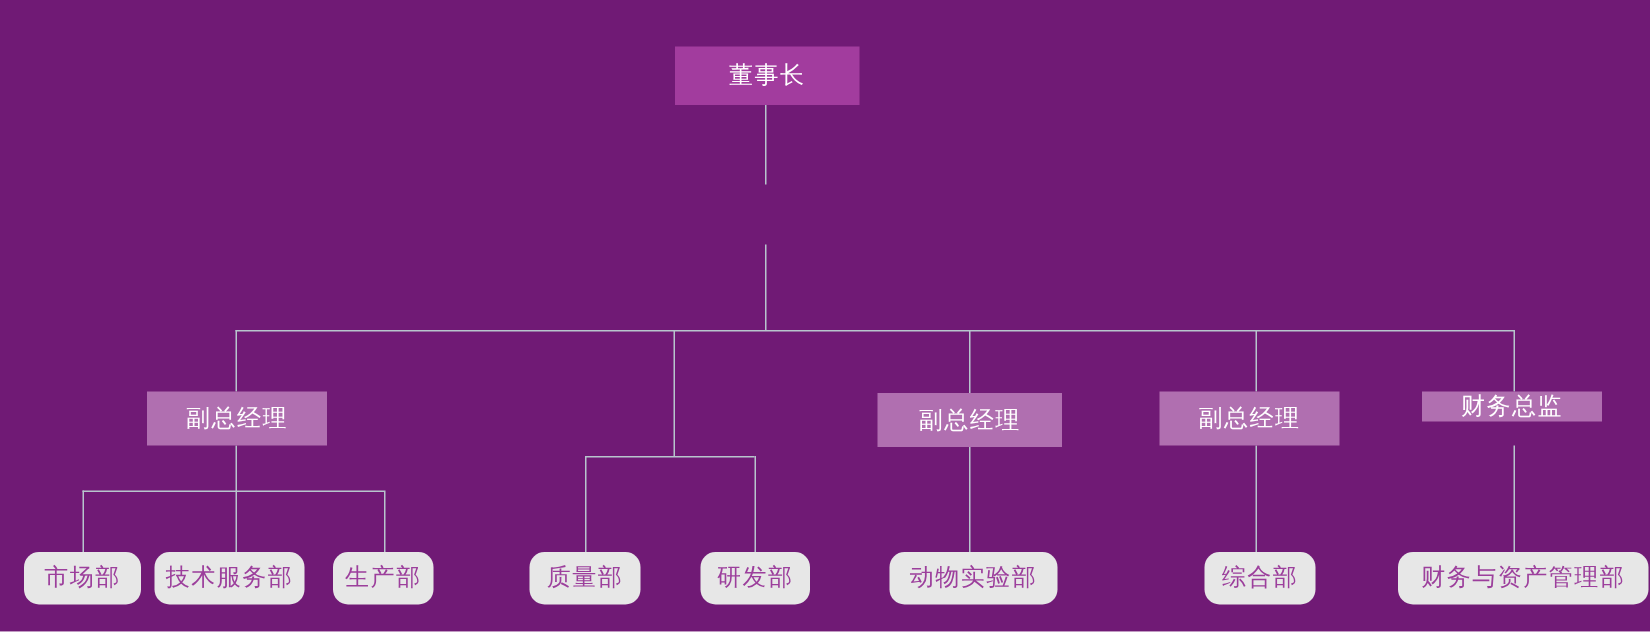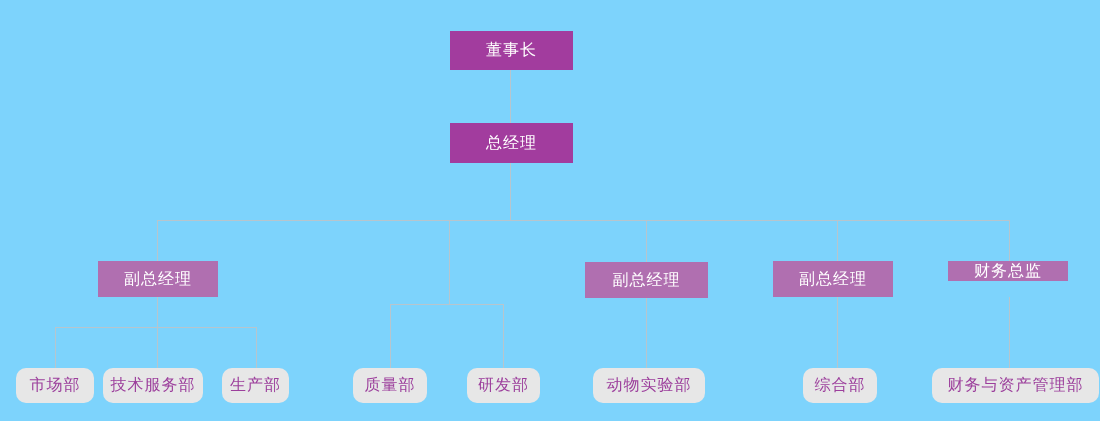--- a/index.html
+++ b/index.html
@@ -5,21 +5,21 @@
   html, body {
     margin: 0;
     padding: 0;
     background: #ffffff;
     font-family: "Liberation Sans", sans-serif;
   }
   .canvas {
     position: relative;
     width: 1100px;
     height: 421px;
-    background: #7dd3fc;
+    background: #701a75;
     overflow: hidden;
     text-align: center;
   }
   .node {
     position: absolute;
     display: flex;
     align-items: center;
     justify-content: center;
     font-size: 16px;
     letter-spacing: 1px;
@@ -69,21 +69,20 @@
   <div class="line v" style="left:646px;top:220px;height:42px"></div>
   <div class="line v" style="left:646px;top:298px;height:70px"></div>
 
   <div class="line v" style="left:837px;top:220px;height:41px"></div>
   <div class="line v" style="left:837px;top:297px;height:71px"></div>
 
   <div class="line v" style="left:1009px;top:220px;height:41px"></div>
   <div class="line v" style="left:1009px;top:297px;height:71px"></div>
 
   <div class="node exec" style="left:450px;top:31px;width:123px;height:39px">董事长</div>
-  <div class="node exec" style="left:450px;top:123px;width:123px;height:40px">总经理</div>
 
   <div class="node mgr" style="left:98px;top:261px;width:120px;height:36px">副总经理</div>
   <div class="node mgr" style="left:585px;top:262px;width:123px;height:36px">副总经理</div>
   <div class="node mgr" style="left:773px;top:261px;width:120px;height:36px">副总经理</div>
   <div class="node mgr" style="left:948px;top:261px;width:120px;height:20px">财务总监</div>
 
   <div class="node dept" style="left:16px;top:368px;width:78px;height:35px">市场部</div>
   <div class="node dept" style="left:103px;top:368px;width:100px;height:35px">技术服务部</div>
   <div class="node dept" style="left:222px;top:368px;width:67px;height:35px">生产部</div>
   <div class="node dept" style="left:353px;top:368px;width:74px;height:35px">质量部</div>

